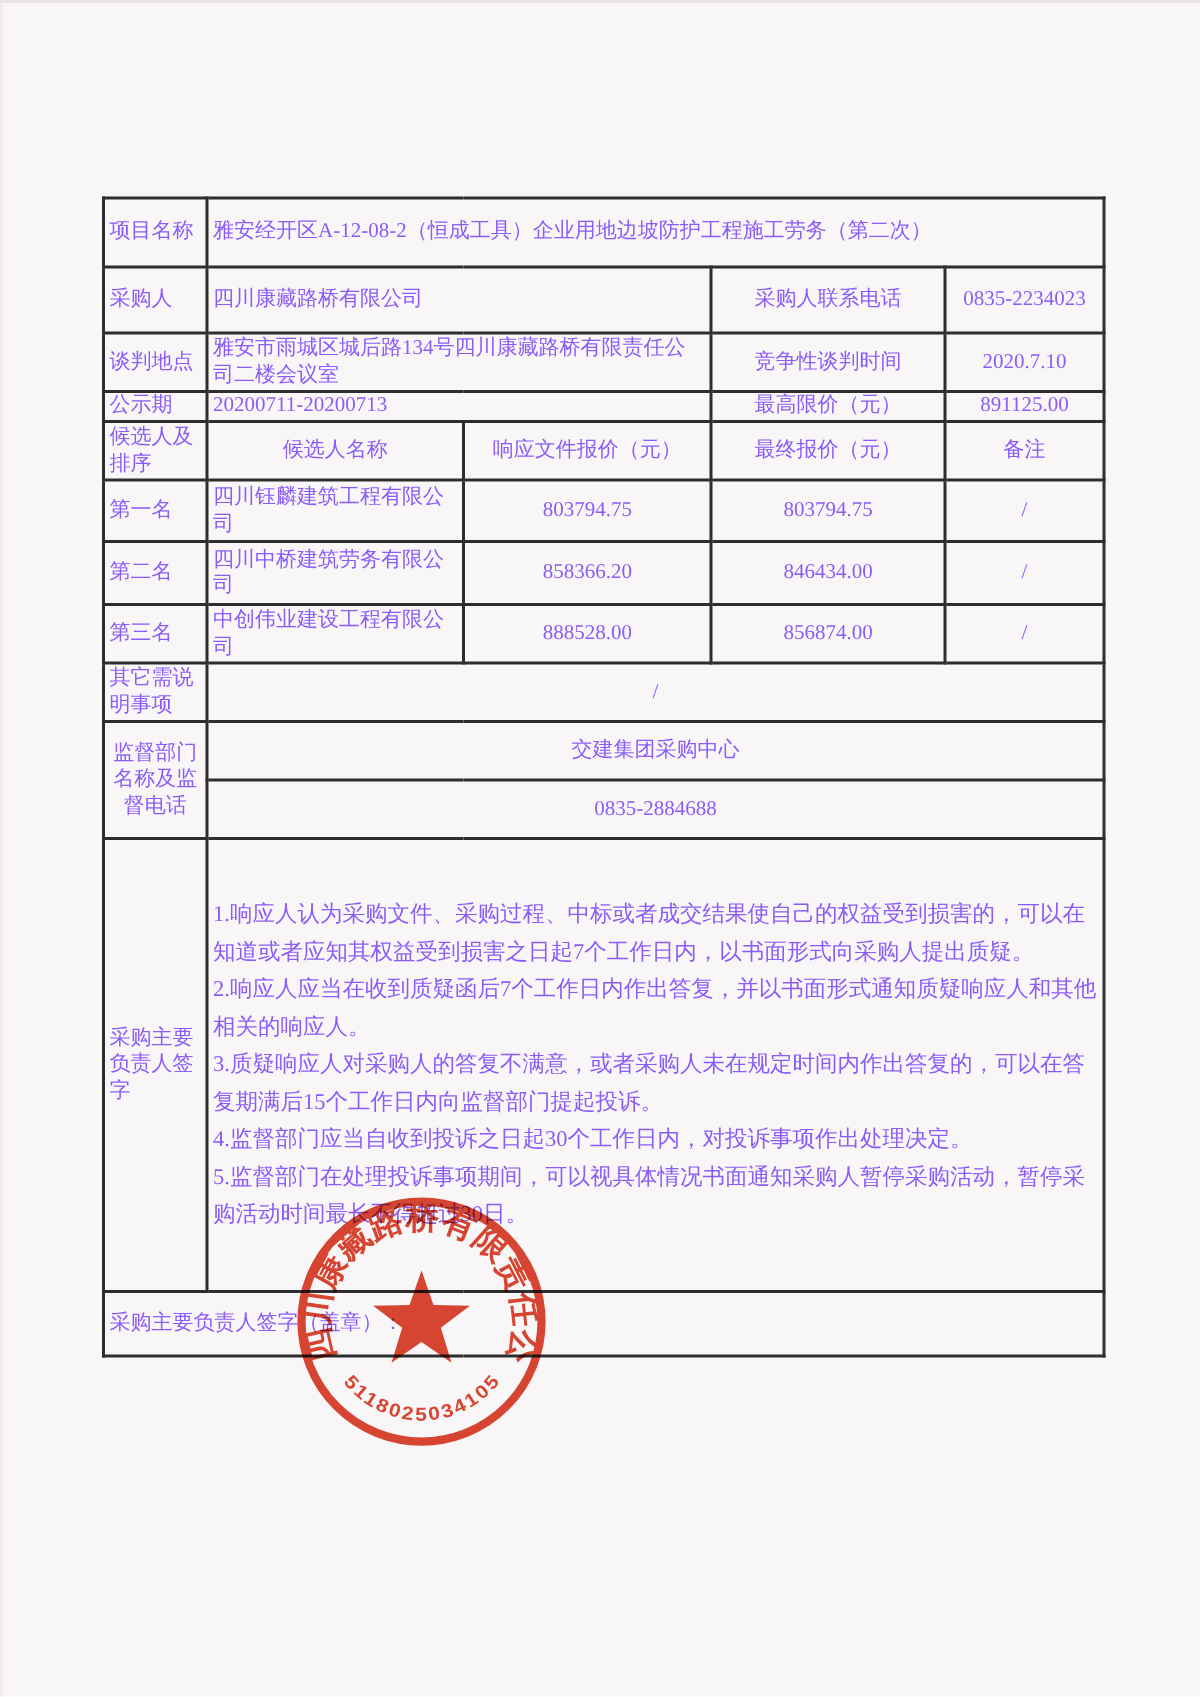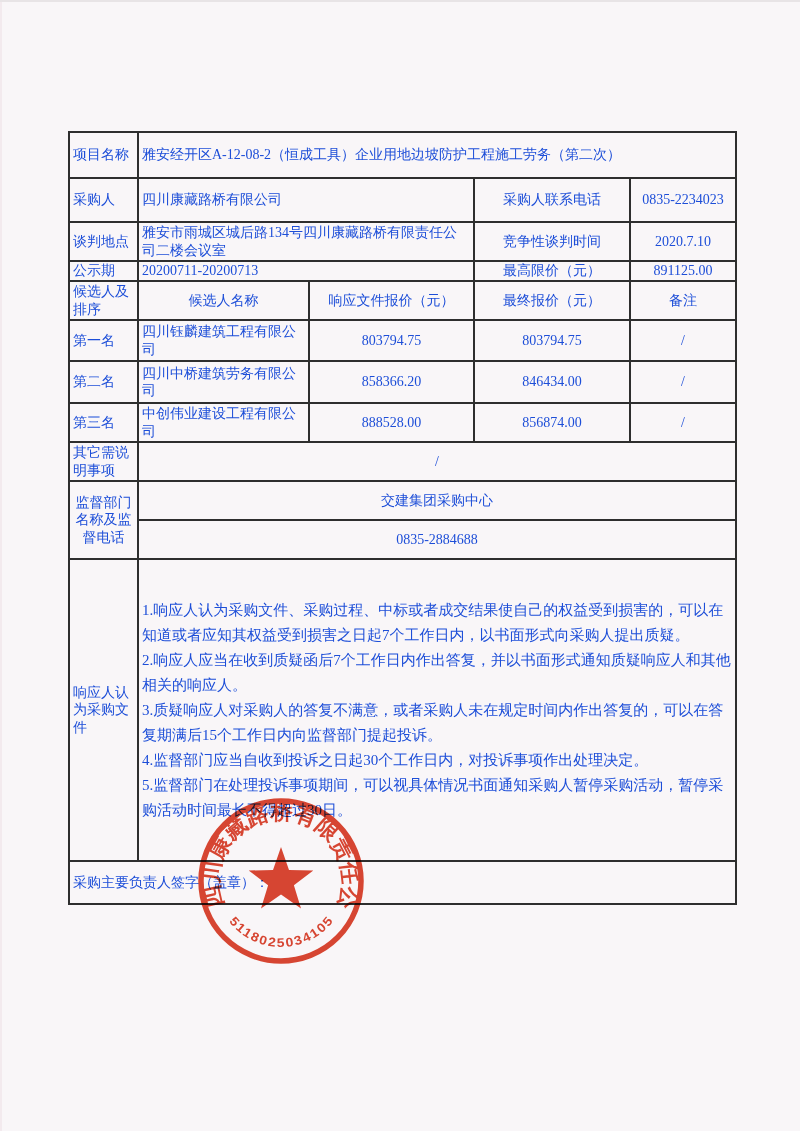--- a/index.html
+++ b/index.html
@@ -29,21 +29,21 @@
     letter-spacing: 0.5px;
   }
 
   table.main {
     position: absolute;
     left: 68px;
     top: 131px;
     width: 667px;
     border-collapse: collapse;
     table-layout: fixed;
-    color: #1d4ed8;
+    color: #8b5cf6;
     border-radius: 15px;
   }
   table.main td {
     border: 2px solid #2e2e2e;
     padding: 1px 3px;
     font-size: 14px;
     line-height: 1.25;
     vertical-align: middle;
     overflow: hidden;
   }
@@ -163,21 +163,21 @@
 
     <tr class="h39">
       <td class="ctr" rowspan="2">监督部门名称及监督电话</td>
       <td colspan="4" class="ctr">交建集团采购中心</td>
     </tr>
     <tr class="h39">
       <td colspan="4" class="num">0835-2884688</td>
     </tr>
 
     <tr class="h302">
-      <td class="lbl">响应人认为采购文件</td>
+      <td class="lbl">采购主要负责人签字</td>
       <td colspan="4" class="objection-cell">
         <div class="objection-item">1.响应人认为采购文件、采购过程、中标或者成交结果使自己的权益受到损害的，可以在知道或者应知其权益受到损害之日起7个工作日内，以书面形式向采购人提出质疑。</div>
         <div class="objection-item">2.响应人应当在收到质疑函后7个工作日内作出答复，并以书面形式通知质疑响应人和其他相关的响应人。</div>
         <div class="objection-item">3.质疑响应人对采购人的答复不满意，或者采购人未在规定时间内作出答复的，可以在答复期满后15个工作日内向监督部门提起投诉。</div>
         <div class="objection-item">4.监督部门应当自收到投诉之日起30个工作日内，对投诉事项作出处理决定。</div>
         <div class="objection-item">5.监督部门在处理投诉事项期间，可以视具体情况书面通知采购人暂停采购活动，暂停采购活动时间最长不得超过30日。</div>
       </td>
     </tr>
 
     <tr class="h43">

